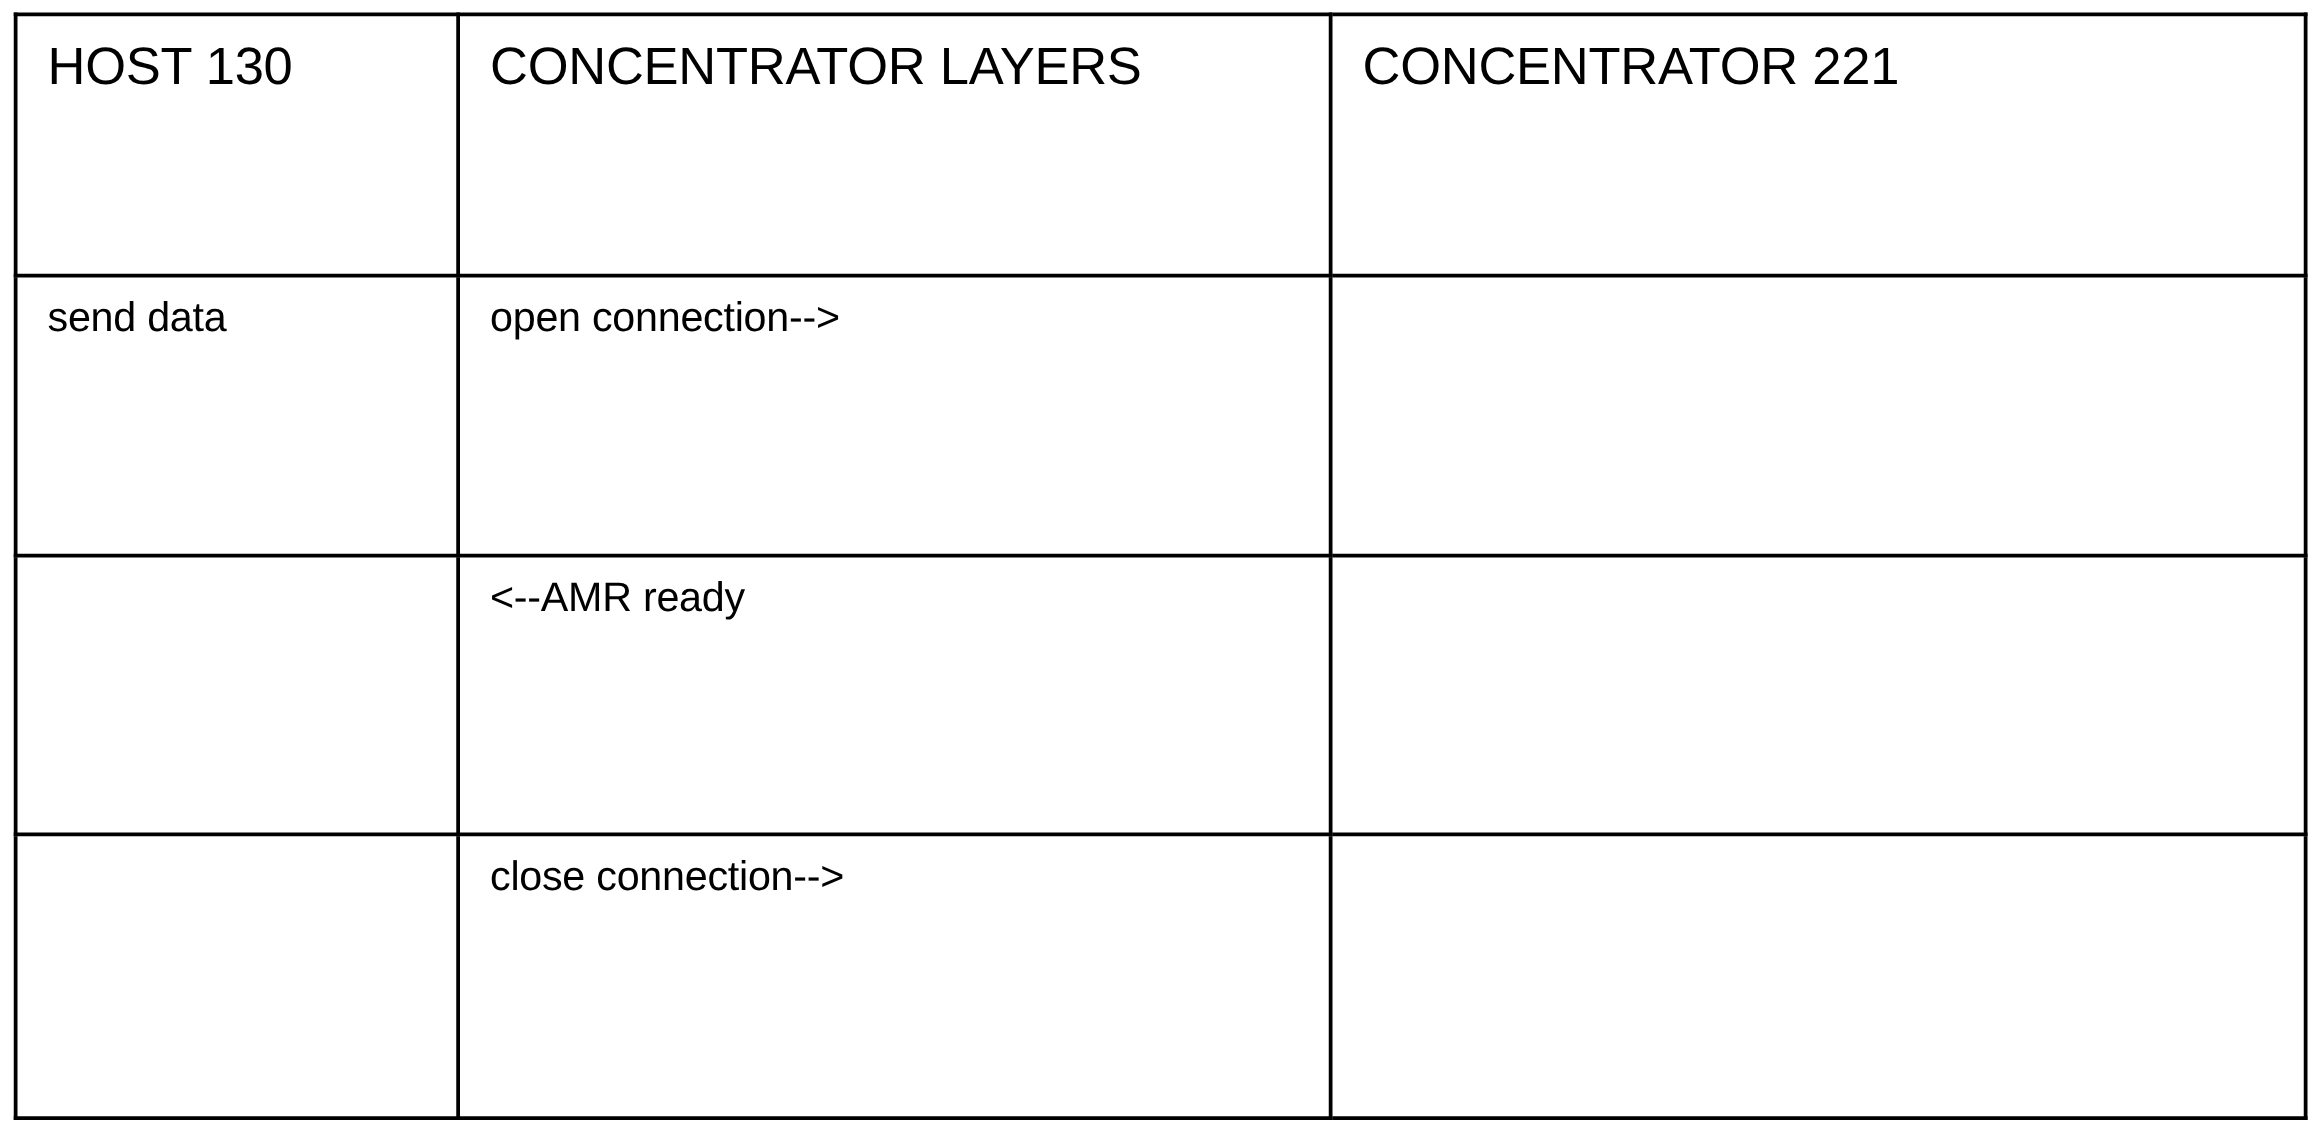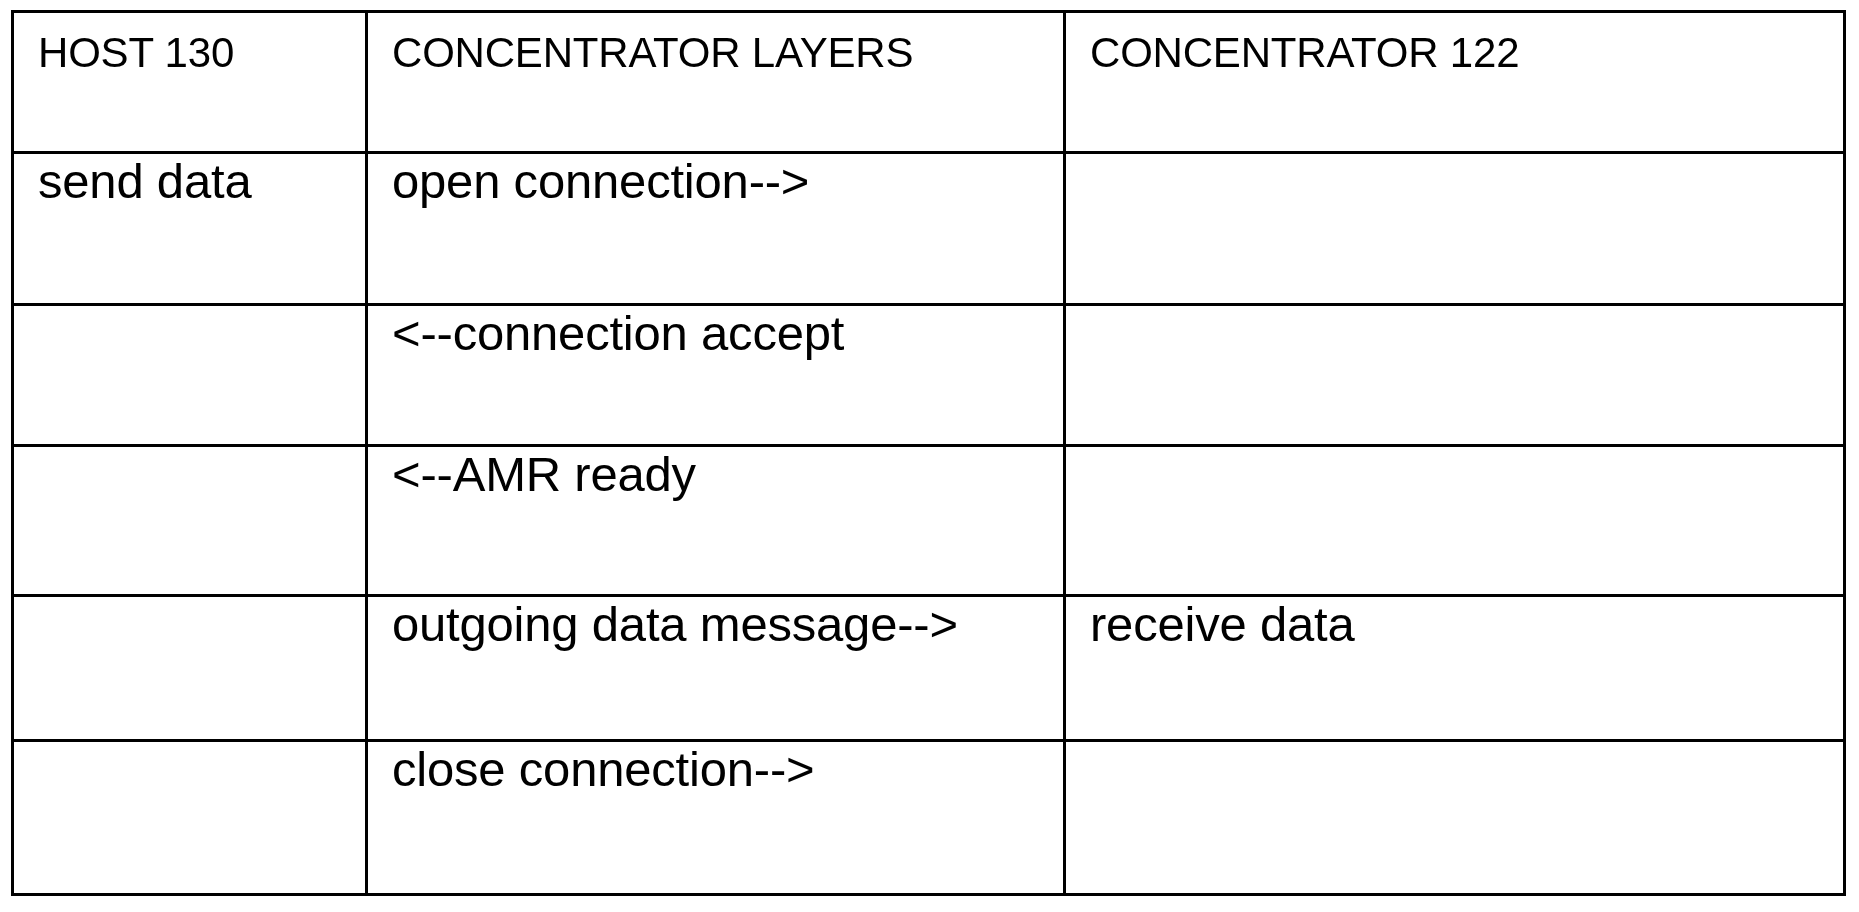--- a/index.html
+++ b/index.html
@@ -40,21 +40,22 @@
     background: #ffffff;
   }
 
   
   col.col-host   { width: 354px; }
   col.col-comm   { width: 698px; }
   col.col-conc   { width: 780px; }
 
   .cell-inner {
     padding-left: 24px;
-    font-size: 49px;
+    padding-top: 14px;
+    font-size: 33px;
     line-height: 1.12;
     color: #000000;
     white-space: nowrap;
     letter-spacing: -0.2px;
   }
 
   .cell-inner.header-text {
     font-size: 42px;
     padding-top: 16px;
   }
@@ -82,71 +83,49 @@
     <tbody>
 
       <tr class="row-header">
         <td>
           <div class="cell-inner header-text">HOST 130</div>
         </td>
         <td>
           <div class="cell-inner header-text">CONCENTRATOR LAYERS</div>
         </td>
         <td>
-          <div class="cell-inner header-text">CONCENTRATOR 122</div>
+          <div class="cell-inner header-text">CONCENTRATOR 221</div>
         </td>
       </tr>
 
       <tr class="row-0">
         <td>
           <div class="cell-inner">send data</div>
         </td>
         <td>
           <div class="cell-inner">open connection--&gt;</div>
         </td>
         <td>
           <div class="cell-inner"></div>
         </td>
       </tr>
 
-      <tr class="row-1">
-        <td>
-          <div class="cell-inner"></div>
-        </td>
-        <td>
-          <div class="cell-inner">&lt;--connection accept</div>
-        </td>
-        <td>
-          <div class="cell-inner"></div>
-        </td>
-      </tr>
 
       <tr class="row-2">
         <td>
           <div class="cell-inner"></div>
         </td>
         <td>
           <div class="cell-inner">&lt;--AMR ready</div>
         </td>
         <td>
           <div class="cell-inner"></div>
         </td>
       </tr>
 
-      <tr class="row-3">
-        <td>
-          <div class="cell-inner"></div>
-        </td>
-        <td>
-          <div class="cell-inner">outgoing data message--&gt;</div>
-        </td>
-        <td>
-          <div class="cell-inner">receive data</div>
-        </td>
-      </tr>
 
 
       <tr class="row-5">
         <td>
           <div class="cell-inner"></div>
         </td>
         <td>
           <div class="cell-inner">close connection--&gt;</div>
         </td>
         <td>

